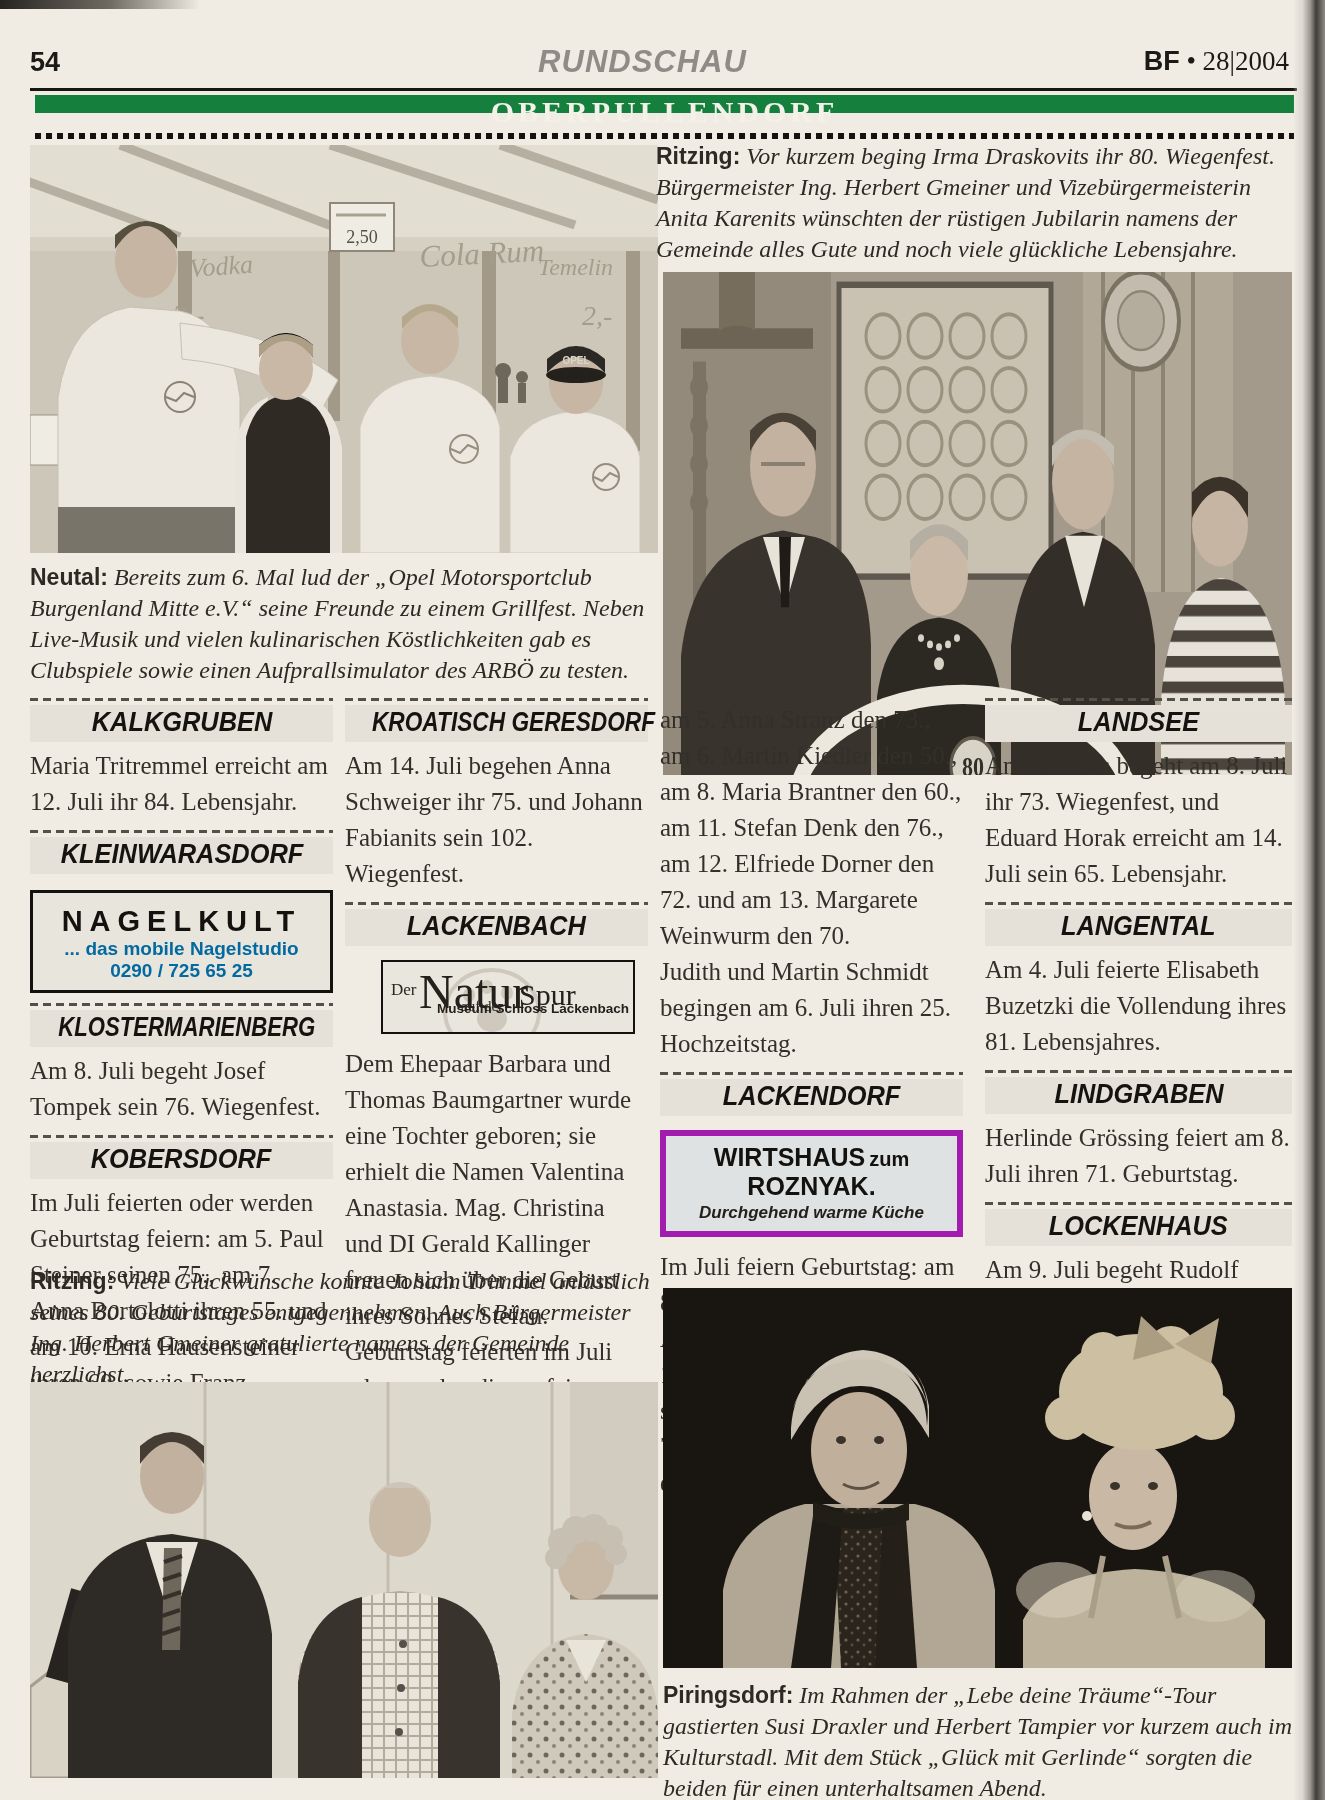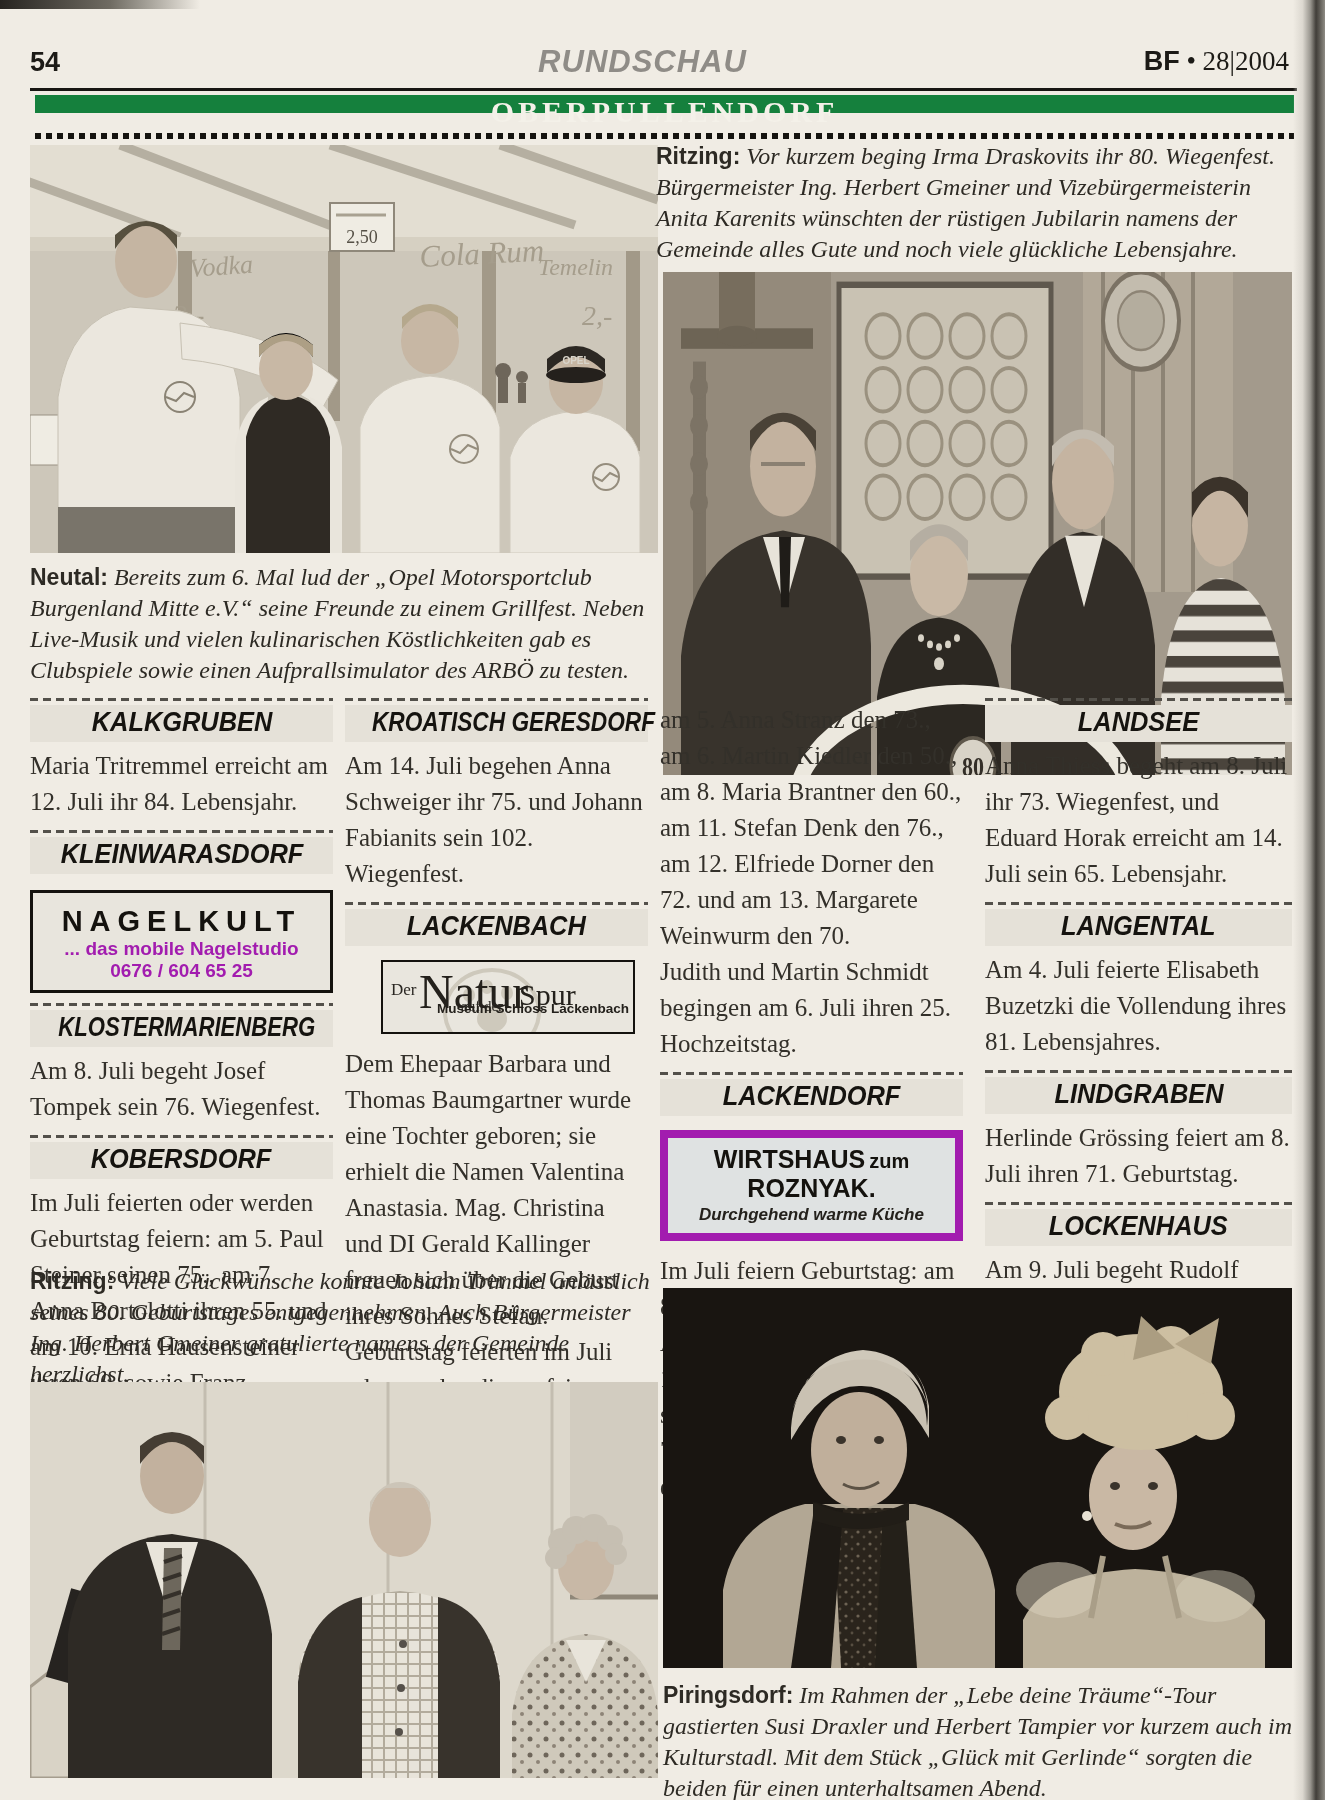--- a/index.html
+++ b/index.html
@@ -37,33 +37,33 @@
     background:repeating-linear-gradient(90deg,#53504a 0 8px,transparent 8px 13px);}
   .sec-band{background:#e5e1d8;text-align:center;padding:2px 0 4px;}
   .sec-title{display:inline-block;transform:scaleX(.94);font-family:"Liberation Sans",sans-serif;
     font-style:italic;font-weight:bold;font-size:27px;color:#15130f;white-space:nowrap;}
   .body-text{margin:2px 0 10px;font-size:25px;line-height:36px;color:#33302a;}
   
   .ad-nagelkult{border:3px solid #14120e;background:#e8e5dd;text-align:center;
     margin:16px 0 10px;padding:12px 0 8px;}
   .ad-nagelkult .t{font-family:"Liberation Sans",sans-serif;font-weight:bold;font-size:29px;
     letter-spacing:7px;color:#14120e;}
-  .ad-nagelkult .s{font-family:"Liberation Sans",sans-serif;font-weight:bold;font-size:19px;color:#a21caf;text-align:center;}
+  .ad-nagelkult .s{font-family:"Liberation Sans",sans-serif;font-weight:bold;font-size:19px;color:#0369a1;text-align:center;}
   .ad-natur{position:relative;border:2px solid #14120e;background:#e9e6de;height:70px;
     width:250px;margin:14px 0 12px 36px;overflow:hidden;}
   .ad-natur .paw{position:absolute;left:60px;top:6px;width:90px;height:80px;border:4px solid #b9b2a2;
     border-radius:50%;opacity:.55;}
   .ad-natur .paw i{position:absolute;background:#b9b2a2;border-radius:50%;}
   .ad-natur .der{position:absolute;left:8px;top:18px;font-size:17px;color:#2a2722;}
   .ad-natur .natur{position:absolute;left:36px;top:2px;font-size:48px;color:#24211c;}
   .ad-natur .aufder{position:absolute;left:78px;top:36px;font-size:15px;color:#2a2722;}
   .ad-natur .spur{position:absolute;left:136px;top:16px;font-size:30px;color:#24211c;}
   .ad-natur .museum{position:absolute;right:4px;top:3px;font-family:"Liberation Sans",sans-serif;
     font-weight:bold;font-size:13.5px;color:#24211c;margin-top:36px;}
-  .ad-wirtshaus{border:8px solid #a21caf;background:#dfe2e2;text-align:center;
+  .ad-wirtshaus{border:6px solid #a21caf;background:#dfe2e2;text-align:center;
     margin:14px 0 12px;padding:7px 4px 8px;}
   .ad-wirtshaus .n{font-family:"Liberation Sans",sans-serif;font-weight:bold;font-size:25px;color:#14120e;}
   .ad-wirtshaus .z{font-size:20px;}
   .ad-wirtshaus .s{font-family:"Liberation Sans",sans-serif;font-weight:bold;font-style:italic;
     font-size:17px;color:#24211c;margin-top:2px;}
 </style>
 </head>
 <body>
 
 <div class="page">
@@ -253,21 +253,21 @@
       <p class="body-text">Maria Tritremmel erreicht am 12. Juli ihr 84. Lebensjahr.</p>
     </section>
     <section>
       <div class="sec-head">
           <div class="sec-dash"></div>
         <div class="sec-band"><span class="sec-title">KLEINWARASDORF</span></div>
         </div>
       <div class="ad-nagelkult">
         <div class="t">NAGELKULT</div>
         <div class="s">... das mobile Nagelstudio</div>
-        <div class="s">0676 / 604 65 25</div>
+        <div class="s">0290 / 725 65 25</div>
       </div>
     </section>
     <section>
       <div class="sec-head">
           <div class="sec-dash"></div>
         <div class="sec-band"><span class="sec-title" style="transform:scaleX(.82);">KLOSTERMARIENBERG</span></div>
         </div>
       <p class="body-text">Am 8. Juli begeht Josef Tompek sein 76. Wiegenfest.</p>
     </section>
     <section>

